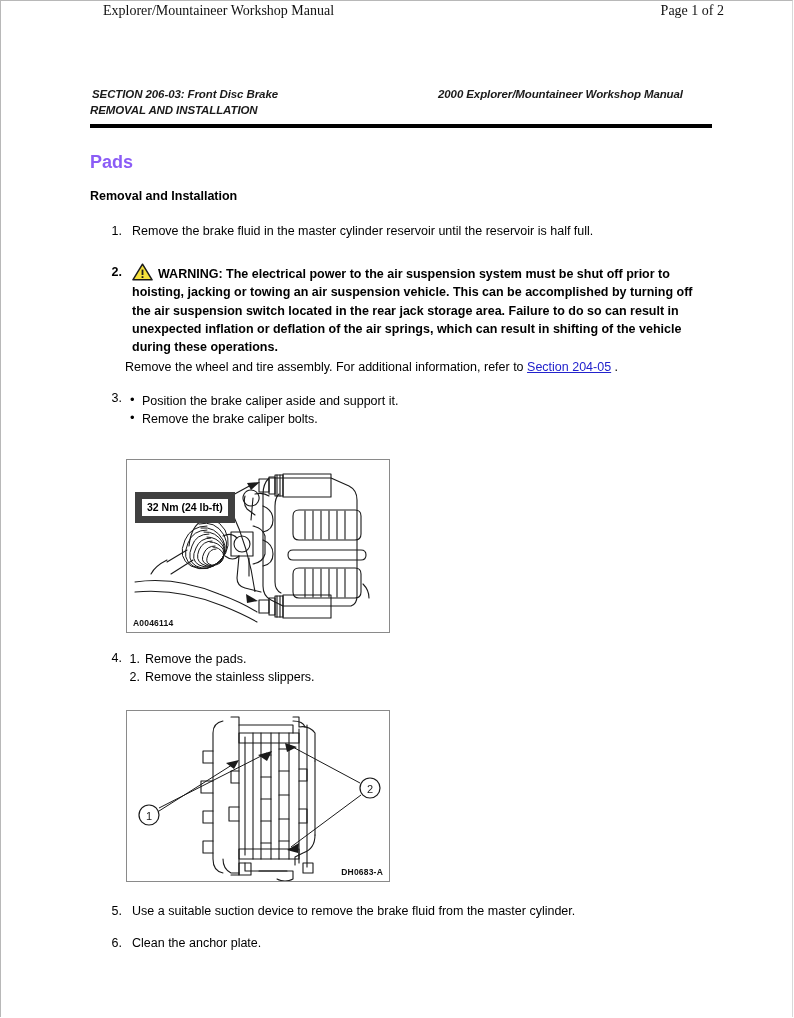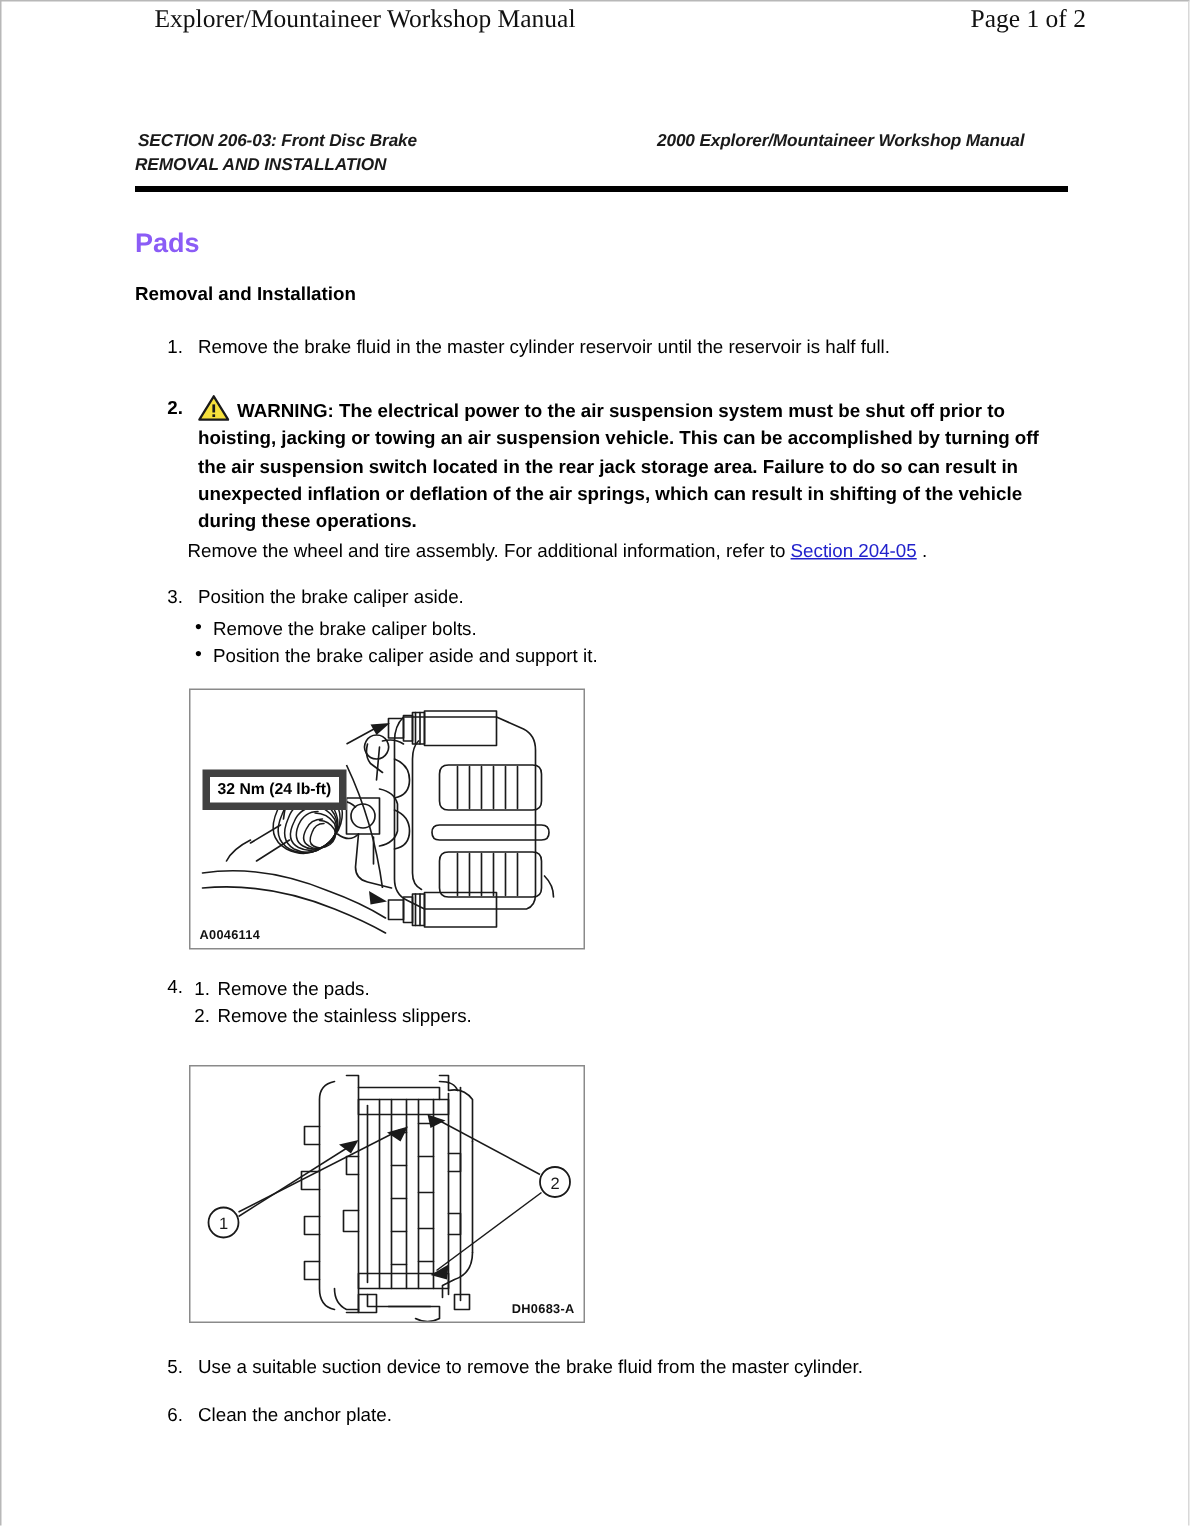--- a/index.html
+++ b/index.html
@@ -25,21 +25,21 @@
     background: #fff;
     box-sizing: border-box;
   }
   
   .print-header {
     position: absolute;
     left: 0; top: 0;
     width: 794px;
     height: 30px;
     font-family: "Liberation Serif", serif;
-    font-size: 17px;
+    font-size: 14px;
     color: #111;
   }
   .print-header .ph-left {
     position: absolute;
     left: 103px;
     top: 3px;
     white-space: nowrap;
   }
   .print-header .ph-right {
     position: absolute;
@@ -188,22 +188,22 @@
     font-size: 8.5px;
     font-weight: bold;
     color: #111;
     letter-spacing: 0.2px;
   }
   .fig1-id { left: 6px; bottom: 4px; text-align: center; }
   .fig2-id { right: 6px; bottom: 4px; }
   .torque-box {
     position: absolute;
     left: 8px;
-    top: 53px;
-    border: 5px solid #404040;
+    top: 32px;
+    border: 7px solid #404040;
     padding: 2px 5px 3px 5px;
     font-size: 10.5px;
     font-weight: bold;
     background: #fff;
     white-space: nowrap;
     z-index: 4;
   }
   svg { display: block; }
 </style>
 </head>
@@ -247,24 +247,23 @@
       </span><span>WARNING:</span><span> The electrical power to the air suspension system must be shut off prior to hoisting, jacking or towing an air suspension vehicle. This can be accomplished by turning off the air suspension switch located in the rear jack storage area. Failure to do so can result in unexpected inflation or deflation of the air springs, which can result in shifting of the vehicle during these operations.</span>
     </span>
   </div>
 
   <div class="step" style="left:100px; top:359px; width:612px; font-weight:normal;">
     <span class="body" style="margin-left:25px;"><span>Remove the wheel and tire assembly. For additional information, refer to </span><a class="xref" href="#">Section 204-05</a><span> .</span></span>
   </div>
 
   <div class="step" style="left:100px; top:390px; width:600px;">
     <span class="num">3.</span>
-    <span class="body">Position the brake caliper aside.</span>
     <ul class="sub-bullets">
+      <li>Position the brake caliper aside and support it.</li>
       <li>Remove the brake caliper bolts.</li>
-      <li>Position the brake caliper aside and support it.</li>
     </ul>
   </div>
 
   <div class="figure" style="left:126px; top:459px; width:264px; height:174px;">
     <div class="torque-box">32 Nm (24 lb-ft)</div>
     <svg width="262" height="172" viewBox="0 0 262 172">
       <g fill="none" stroke="#1a1a1a" stroke-width="1.1" stroke-linejoin="round" stroke-linecap="round">
 
         <path d="M132 19 h10 v13 h-10 z"></path>
         <path d="M142 17 h6 v17 h-6 z"></path>

